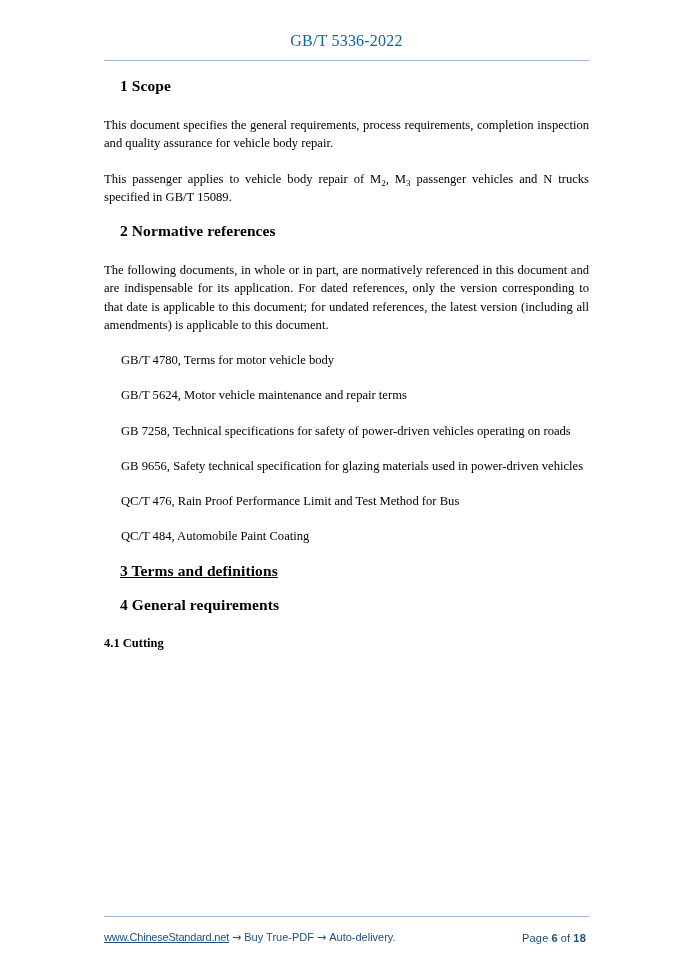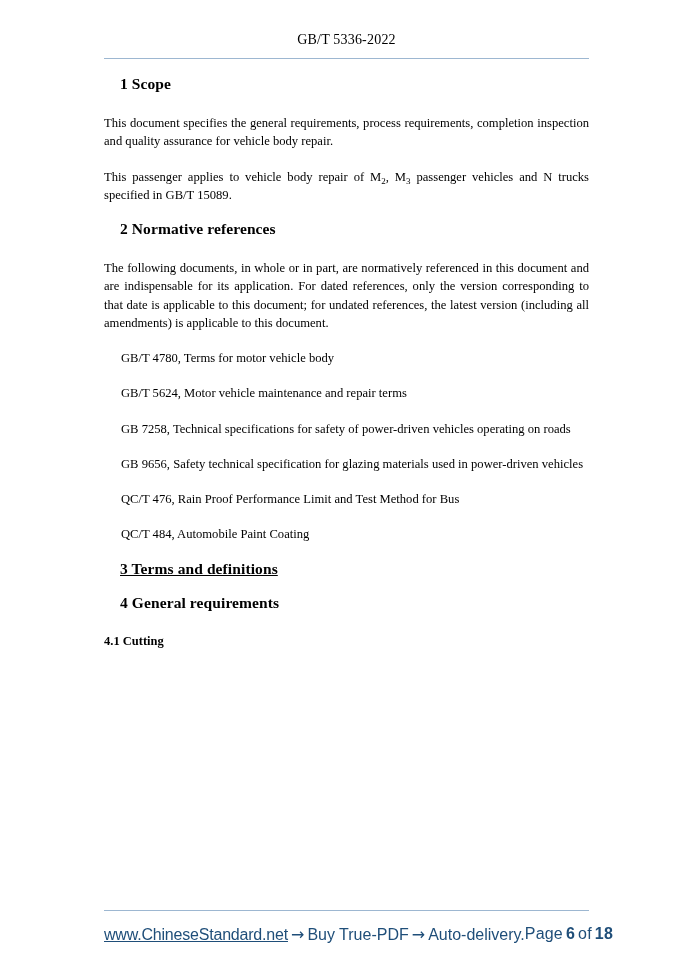--- a/index.html
+++ b/index.html
@@ -17,22 +17,22 @@
   .page {
     position: relative;
     width: 693px;
     height: 980px;
     box-sizing: border-box;
     padding: 0 104px;
   }
   .header {
     padding-top: 32px;
     text-align: center;
-    font-size: 14px;
-    color: #000000;
+    font-size: 16px;
+    color: #0369a1;
     letter-spacing: 0.2px;
   }
   .header-rule {
     margin-top: 10px;
     border-bottom: 1px solid #9db7d1;
   }
   .doc-title {
     margin-top: 30px;
     text-align: center;
     font-size: 16.5px;
@@ -82,23 +82,23 @@
     left: 104px;
     right: 104px;
     bottom: 36px;
   }
   .footer-rule {
     border-top: 1px solid #9db7d1;
     margin-bottom: 14px;
   }
   .footer-row {
     display: flex;
-    align-items: flex-start;
+    align-items: center;
     justify-content: space-between;
-    font-size: 16px;
+    font-size: 11px;
     color: #1f4e79;
     font-family: "Liberation Sans", sans-serif;
   }
   .footer-left {
     white-space: nowrap;
   }
   .footer-link {
     color: #1f4e79;
     text-decoration: underline;
     letter-spacing: -0.2px;

